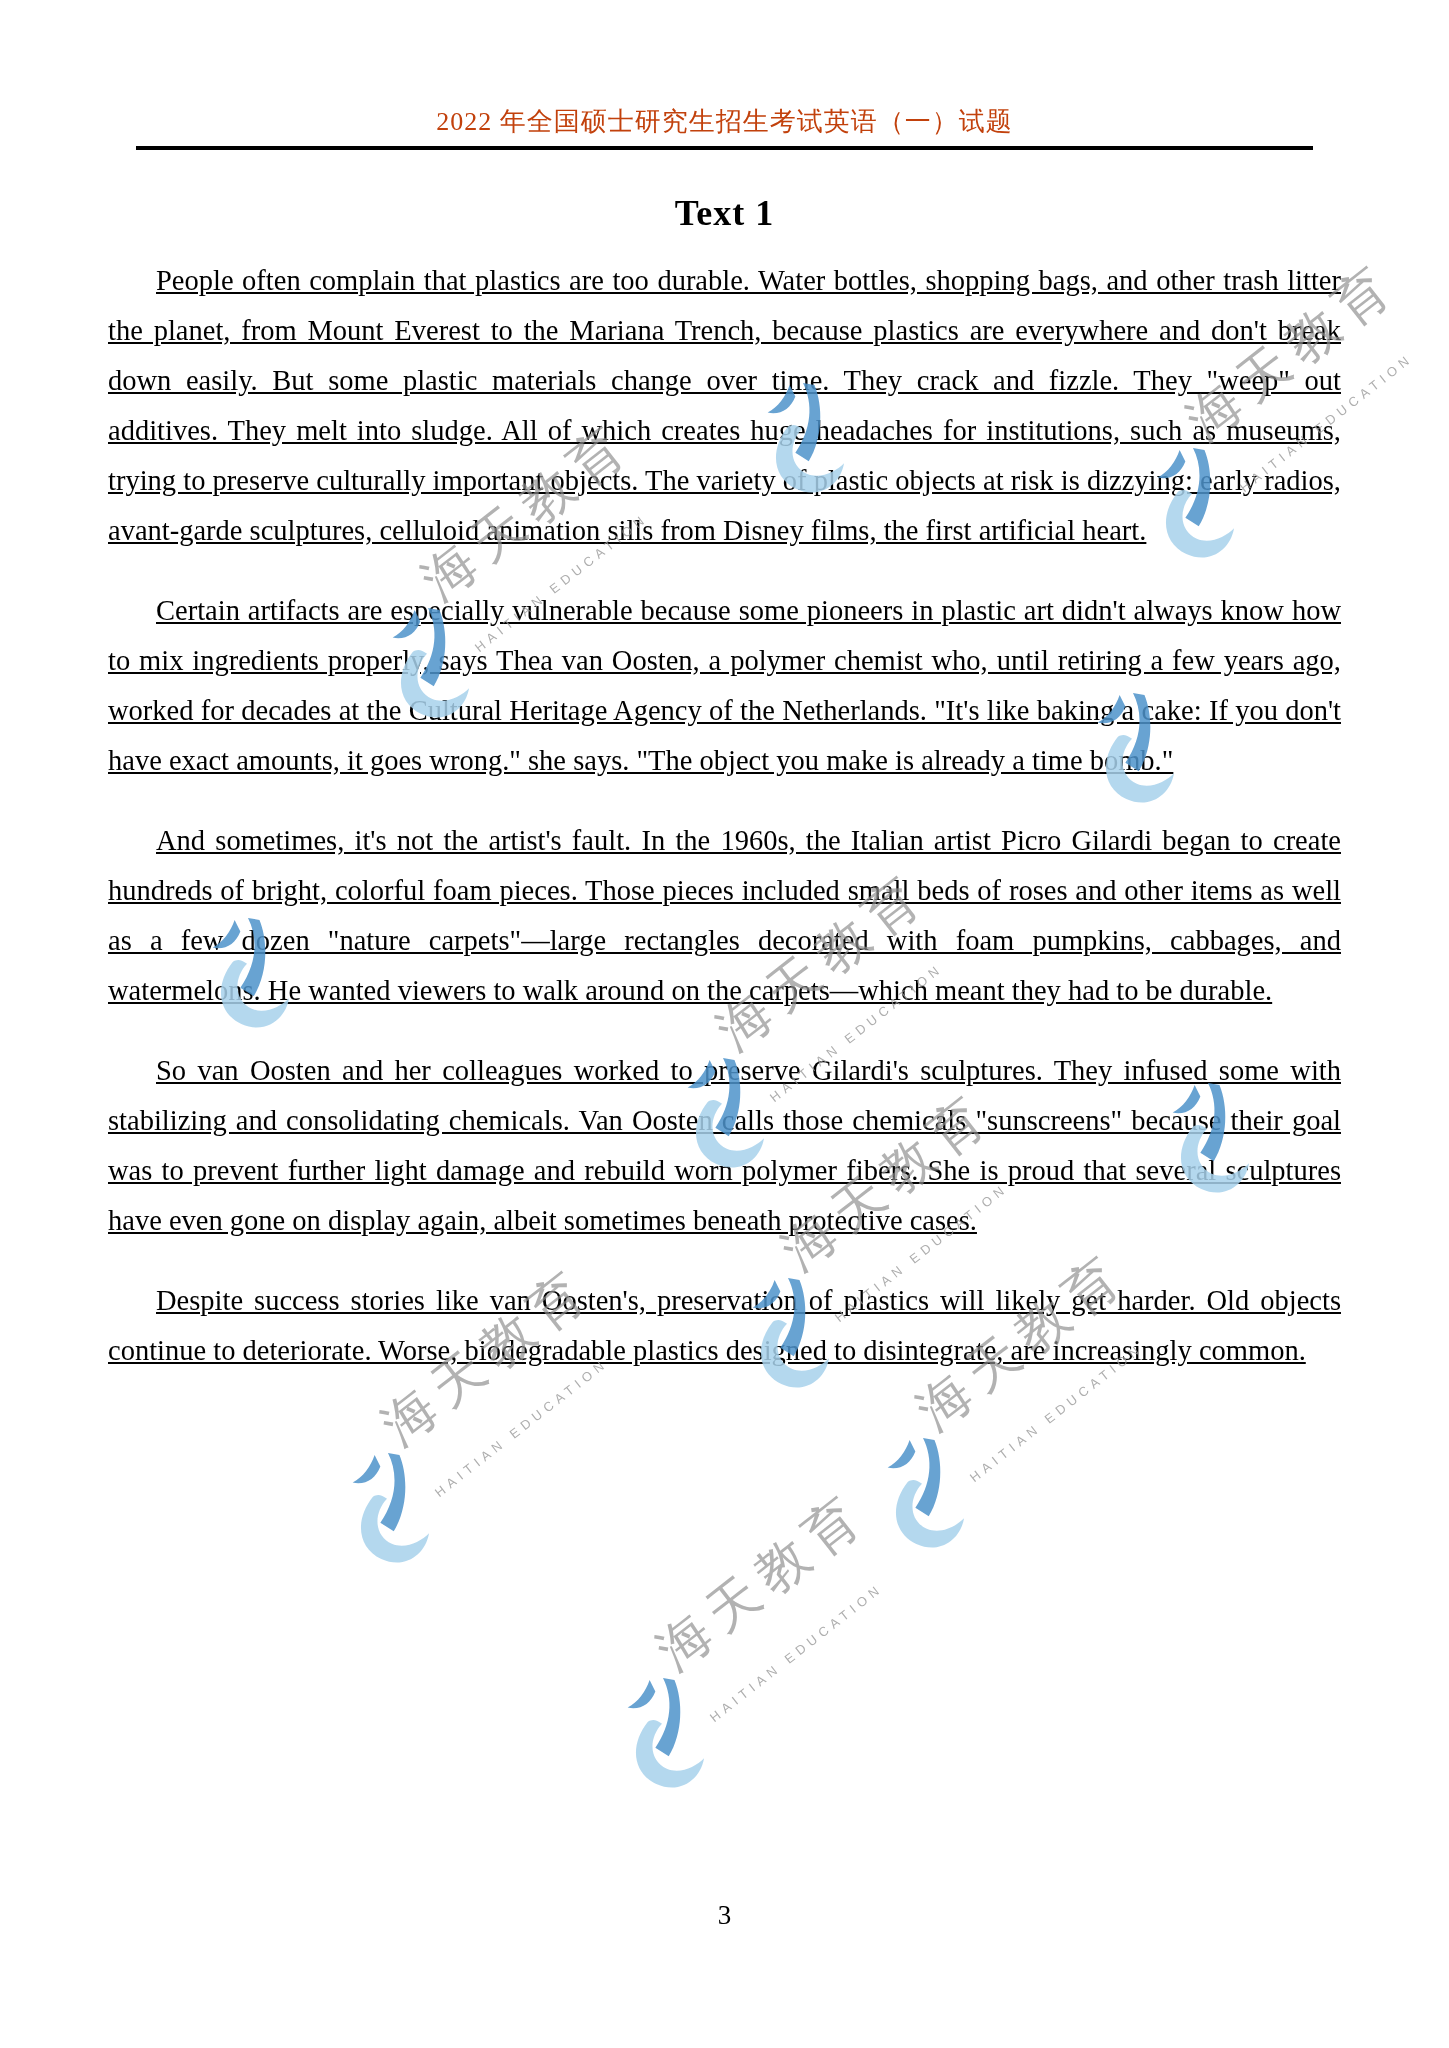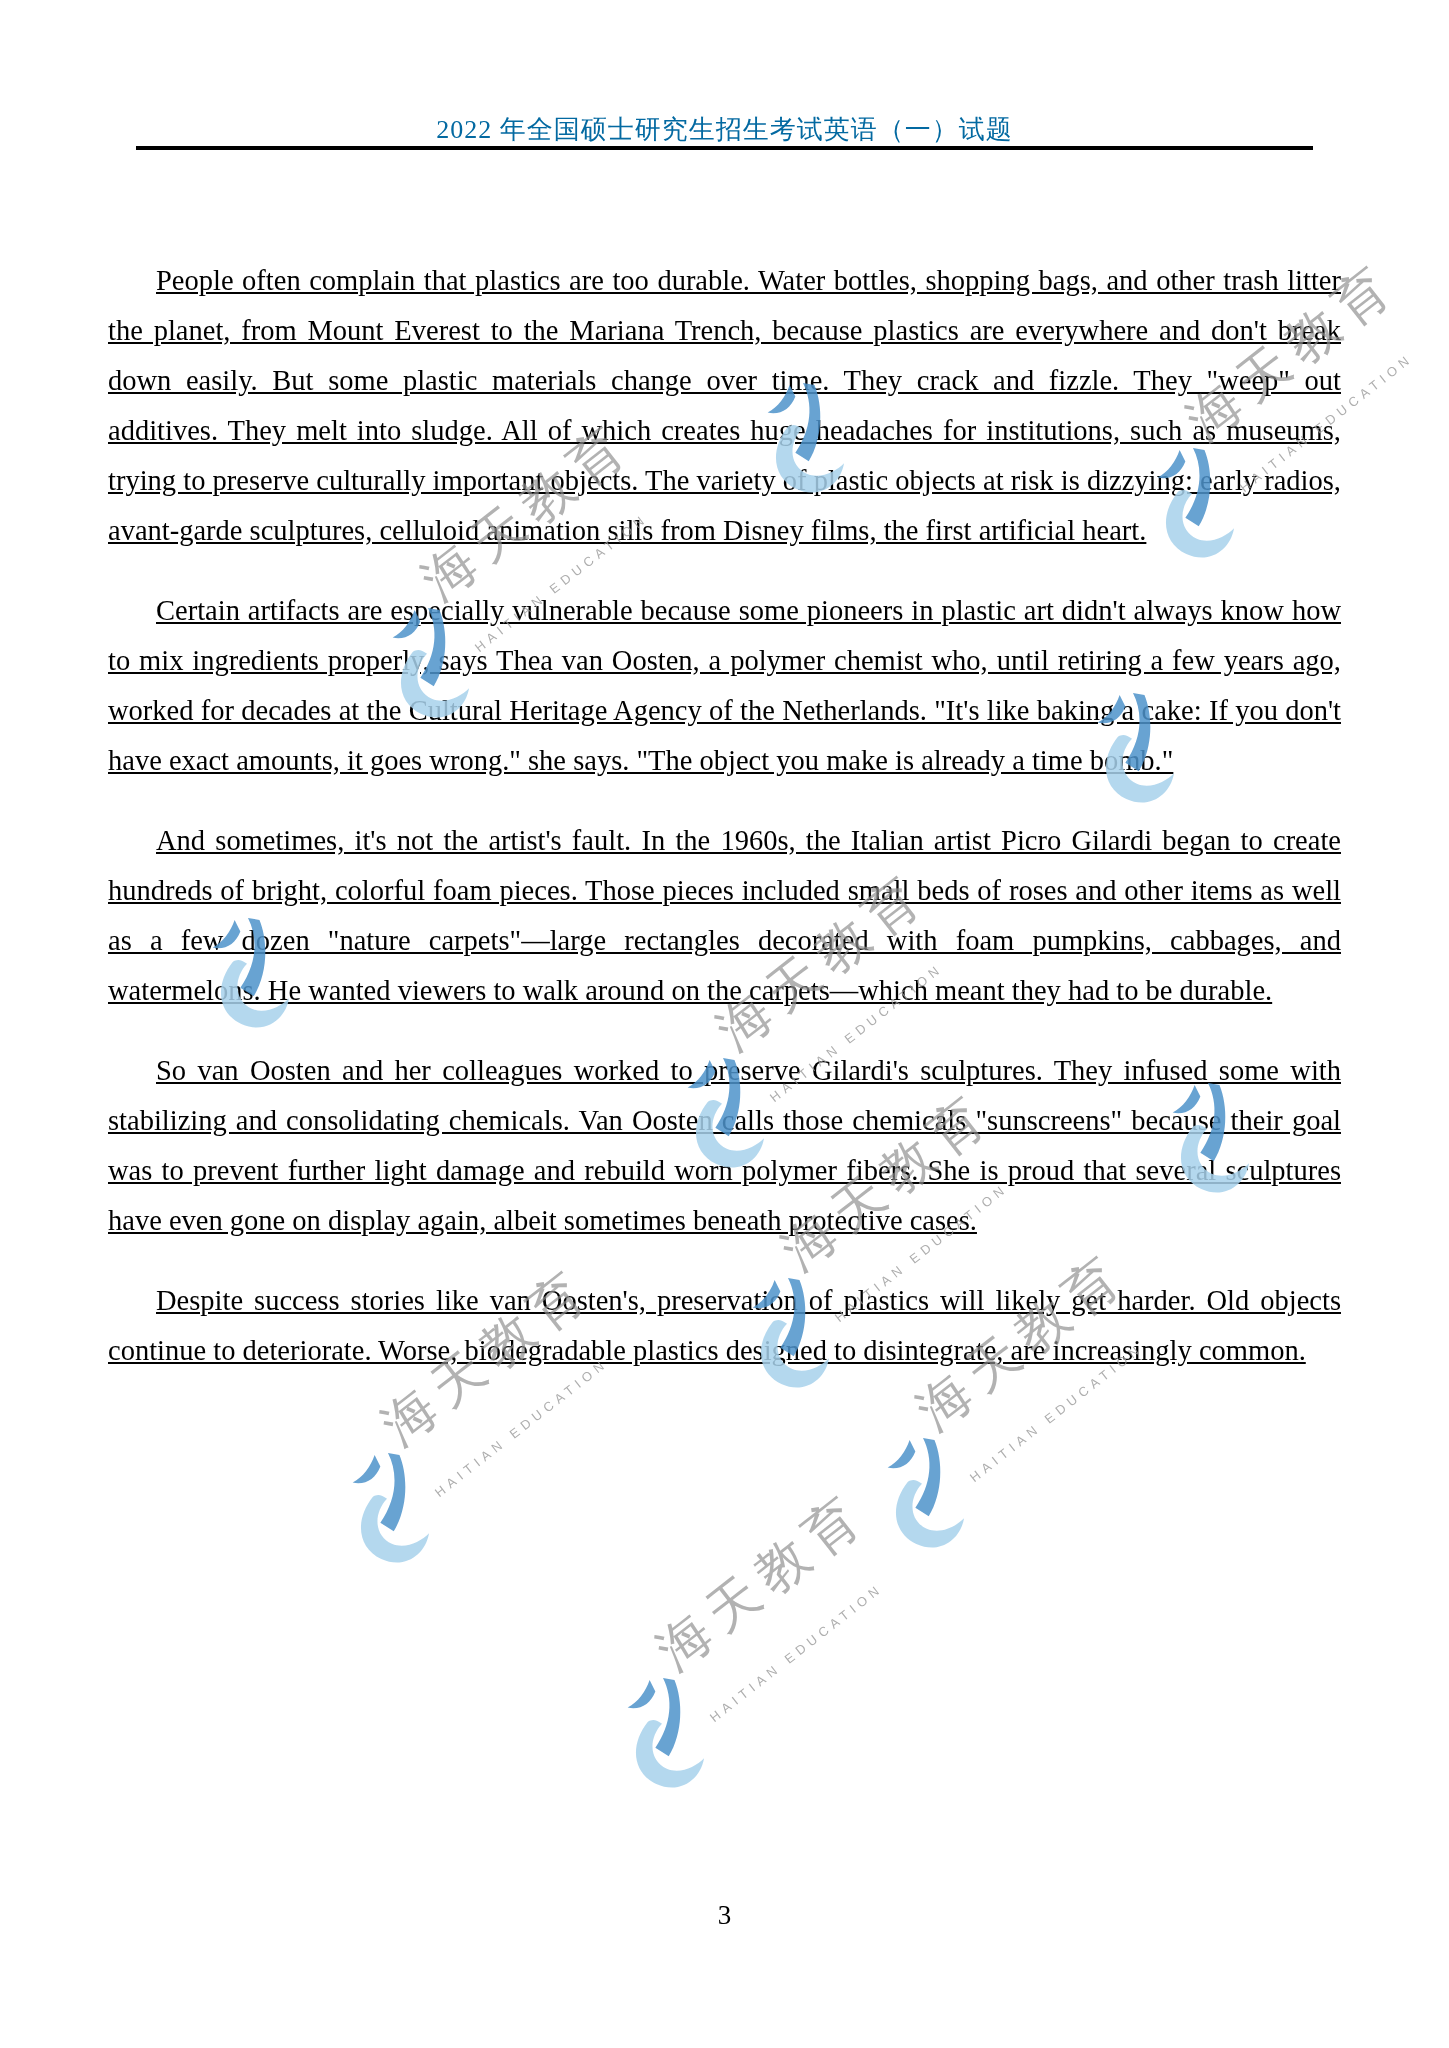--- a/index.html
+++ b/index.html
@@ -11,22 +11,21 @@
     margin:0 auto;
     font-family:"Liberation Serif","DejaVu Serif",serif;
     color:#000000;
   }
   
   .header{
     position:absolute;top:104px;left:0;width:100%;
     text-align:center;
     font-size:26px;
     letter-spacing:1px;
-    color:#0369a1;
-    margin-top:8px;
+    color:#c2410c;
   }
   .header-rule{
     position:absolute;top:146px;left:136px;right:136px;
     height:0;border-top:4px solid #000;
   }
   
   .section-title{
     position:absolute;top:192px;left:0;width:100%;
     text-align:center;
     font-size:36px;font-weight:bold;
@@ -184,20 +183,21 @@
             <path fill="#a8d2ec" d="M29,46 C10,70 13,99 38,111 C62,122 84,107 88,84 C79,93 63,101 49,95 C31,87 29,64 44,48 C38,43 33,43 29,46 Z"></path>
           </svg></div>
         <div class="wm-cjk">海天教育</div>
         <div class="wm-latin">HAITIAN  EDUCATION</div>
       </div>
     </div>
 
   <div class="header">2022 年全国硕士研究生招生考试英语（一）试题</div>
   <div class="header-rule"></div>
 
+  <div class="section-title">Text 1</div>
 
   <div class="content">
       <p>People often complain that plastics are too durable. Water bottles, shopping bags, and other trash litter the planet, from Mount Everest to the Mariana Trench, because plastics are everywhere and don't break down easily. But some plastic materials change over time. They crack and fizzle. They "weep" out additives. They melt into sludge. All of which creates huge headaches for institutions, such as museums, trying to preserve culturally important objects. The variety of plastic objects at risk is dizzying: early radios, avant-garde sculptures, celluloid animation sills from Disney films, the first artificial heart.</p>
       <p>Certain artifacts are especially vulnerable because some pioneers in plastic art didn't always know how to mix ingredients properly, says Thea van Oosten, a polymer chemist who, until retiring a few years ago, worked for decades at the Cultural Heritage Agency of the Netherlands. "It's like baking a cake: If you don't have exact amounts, it goes wrong." she says. "The object you make is already a time bomb."</p>
       <p>And sometimes, it's not the artist's fault. In the 1960s, the Italian artist Picro Gilardi began to create hundreds of bright, colorful foam pieces. Those pieces included small beds of roses and other items as well as a few dozen "nature carpets"—large rectangles decorated with foam pumpkins, cabbages, and watermelons. He wanted viewers to walk around on the carpets—which meant they had to be durable.</p>
       <p>So van Oosten and her colleagues worked to preserve Gilardi's sculptures. They infused some with stabilizing and consolidating chemicals. Van Oosten calls those chemicals "sunscreens" because their goal was to prevent further light damage and rebuild worn polymer fibers. She is proud that several sculptures have even gone on display again, albeit sometimes beneath protective cases.</p>
       <p>Despite success stories like van Oosten's, preservation of plastics will likely get harder. Old objects continue to deteriorate. Worse, biodegradable plastics designed to disintegrate, are increasingly common.</p>
     </div>
 
   <div class="page-number">3</div>

